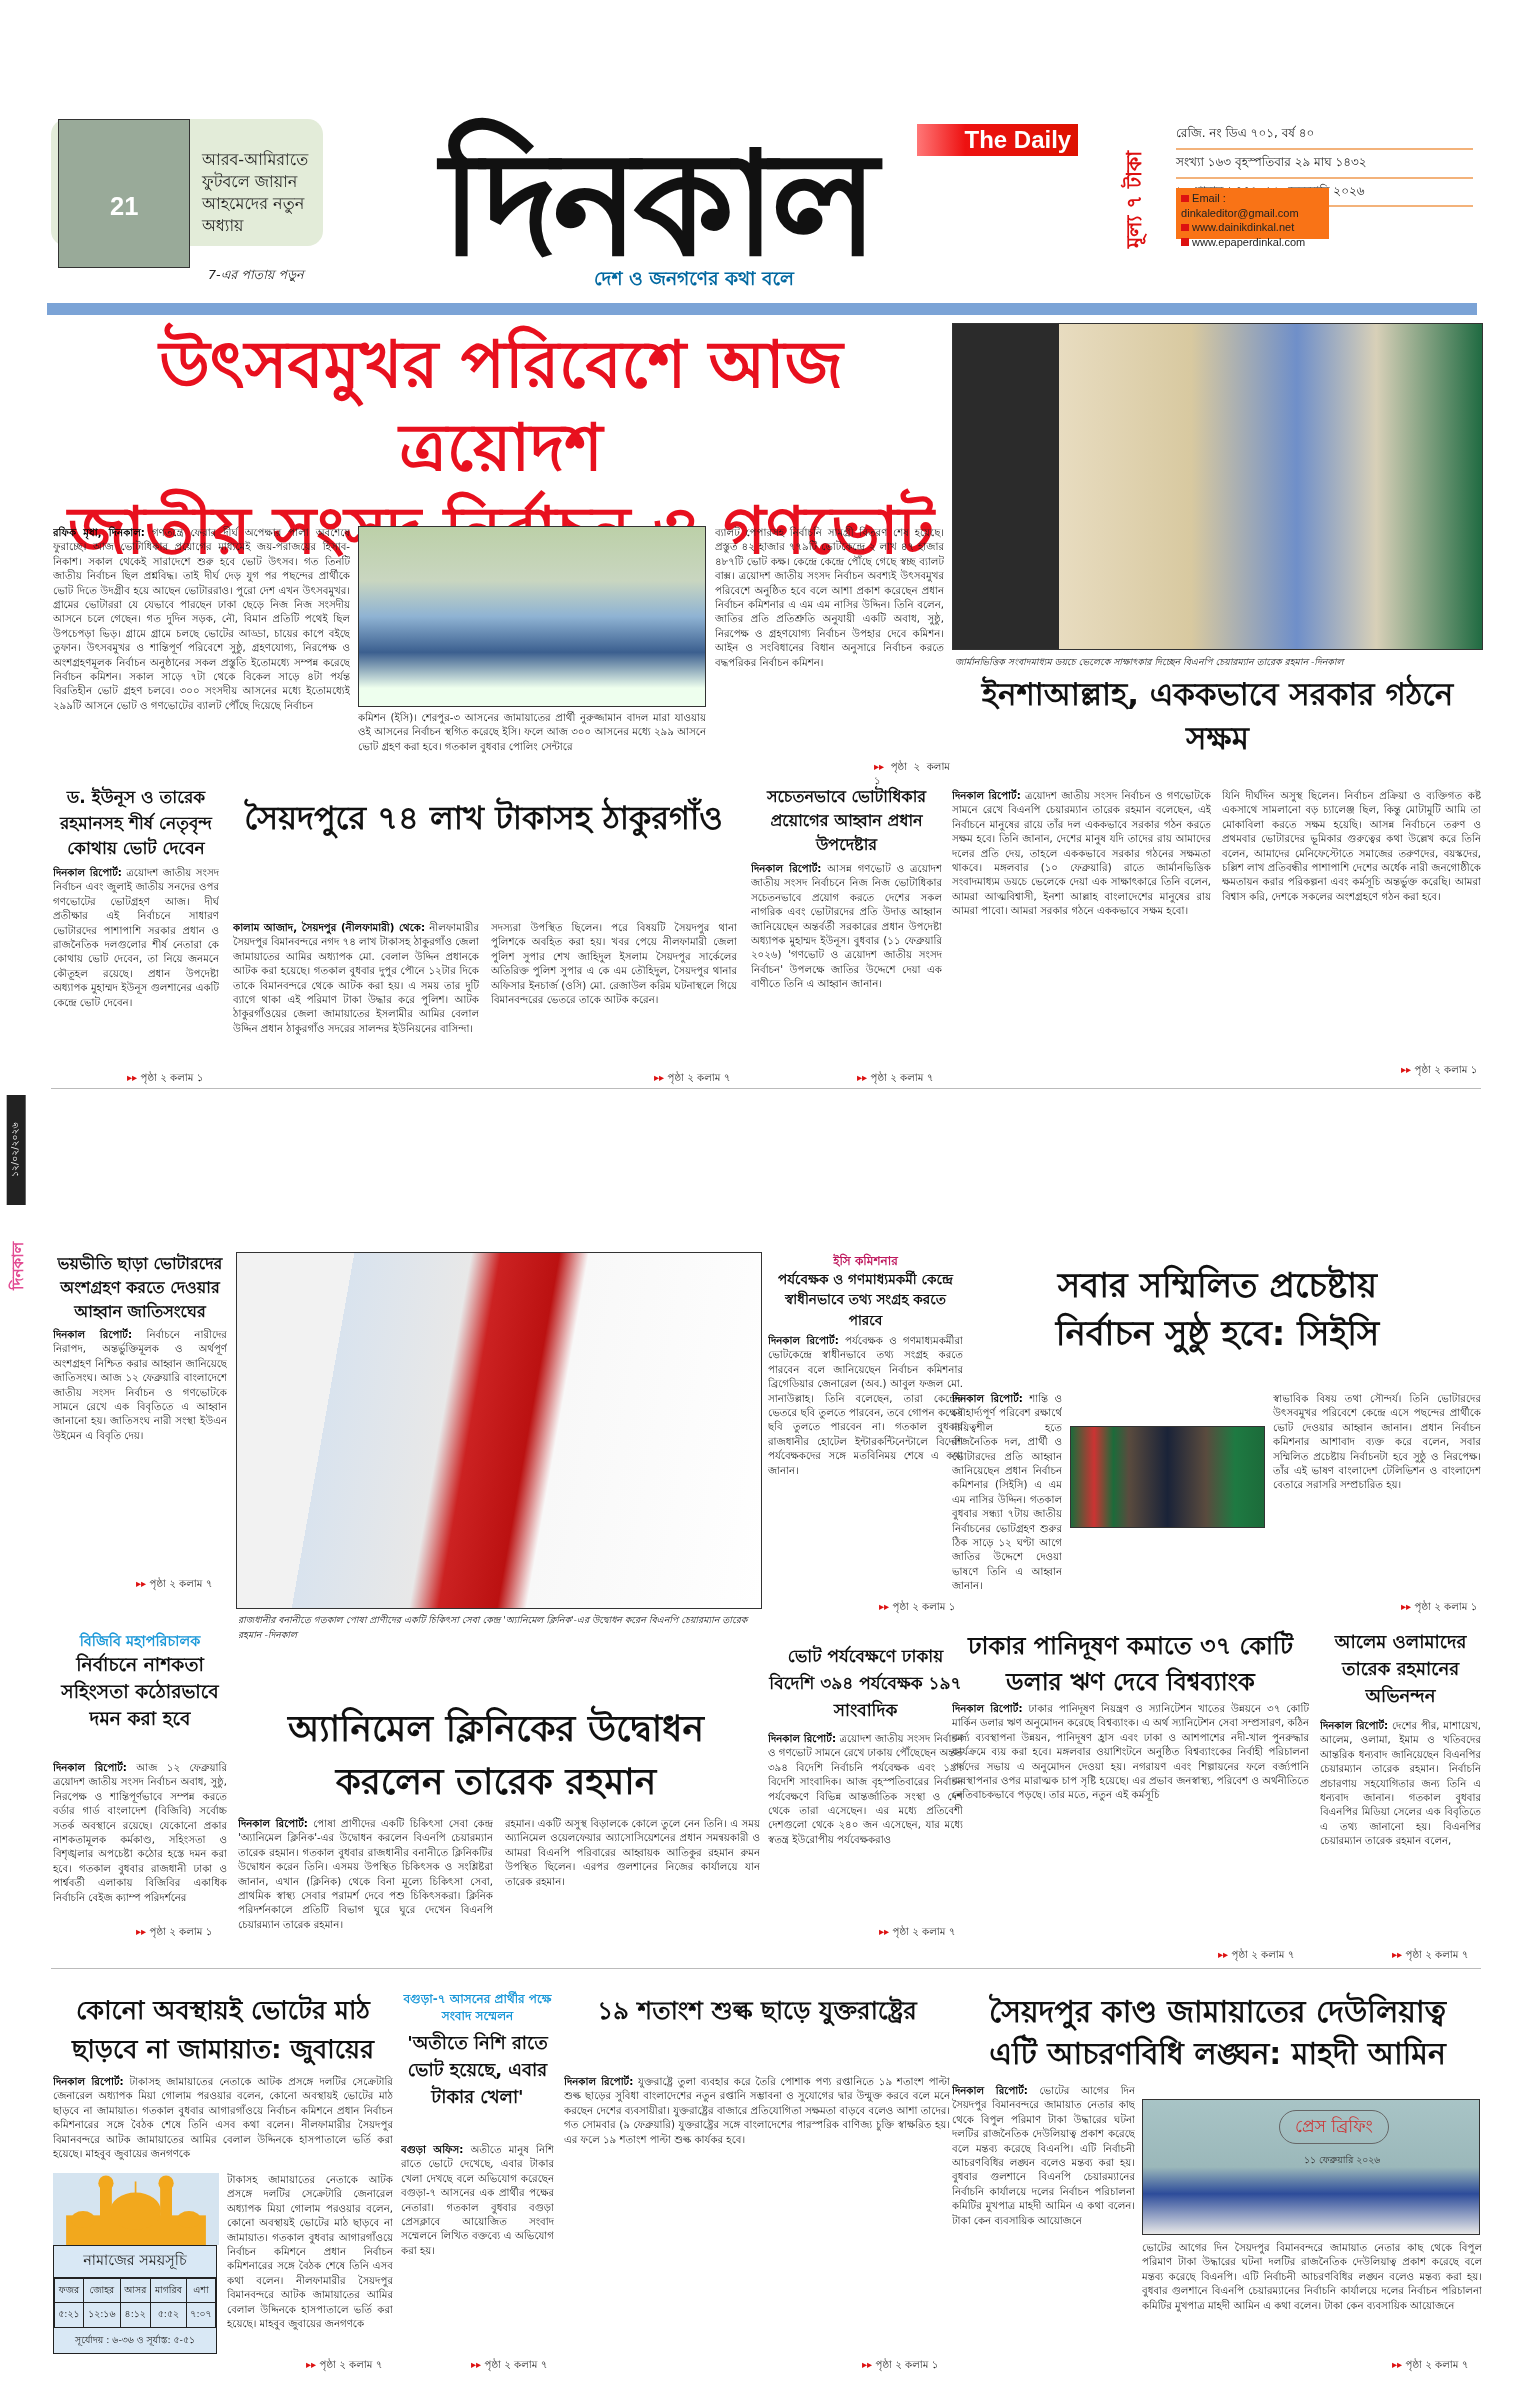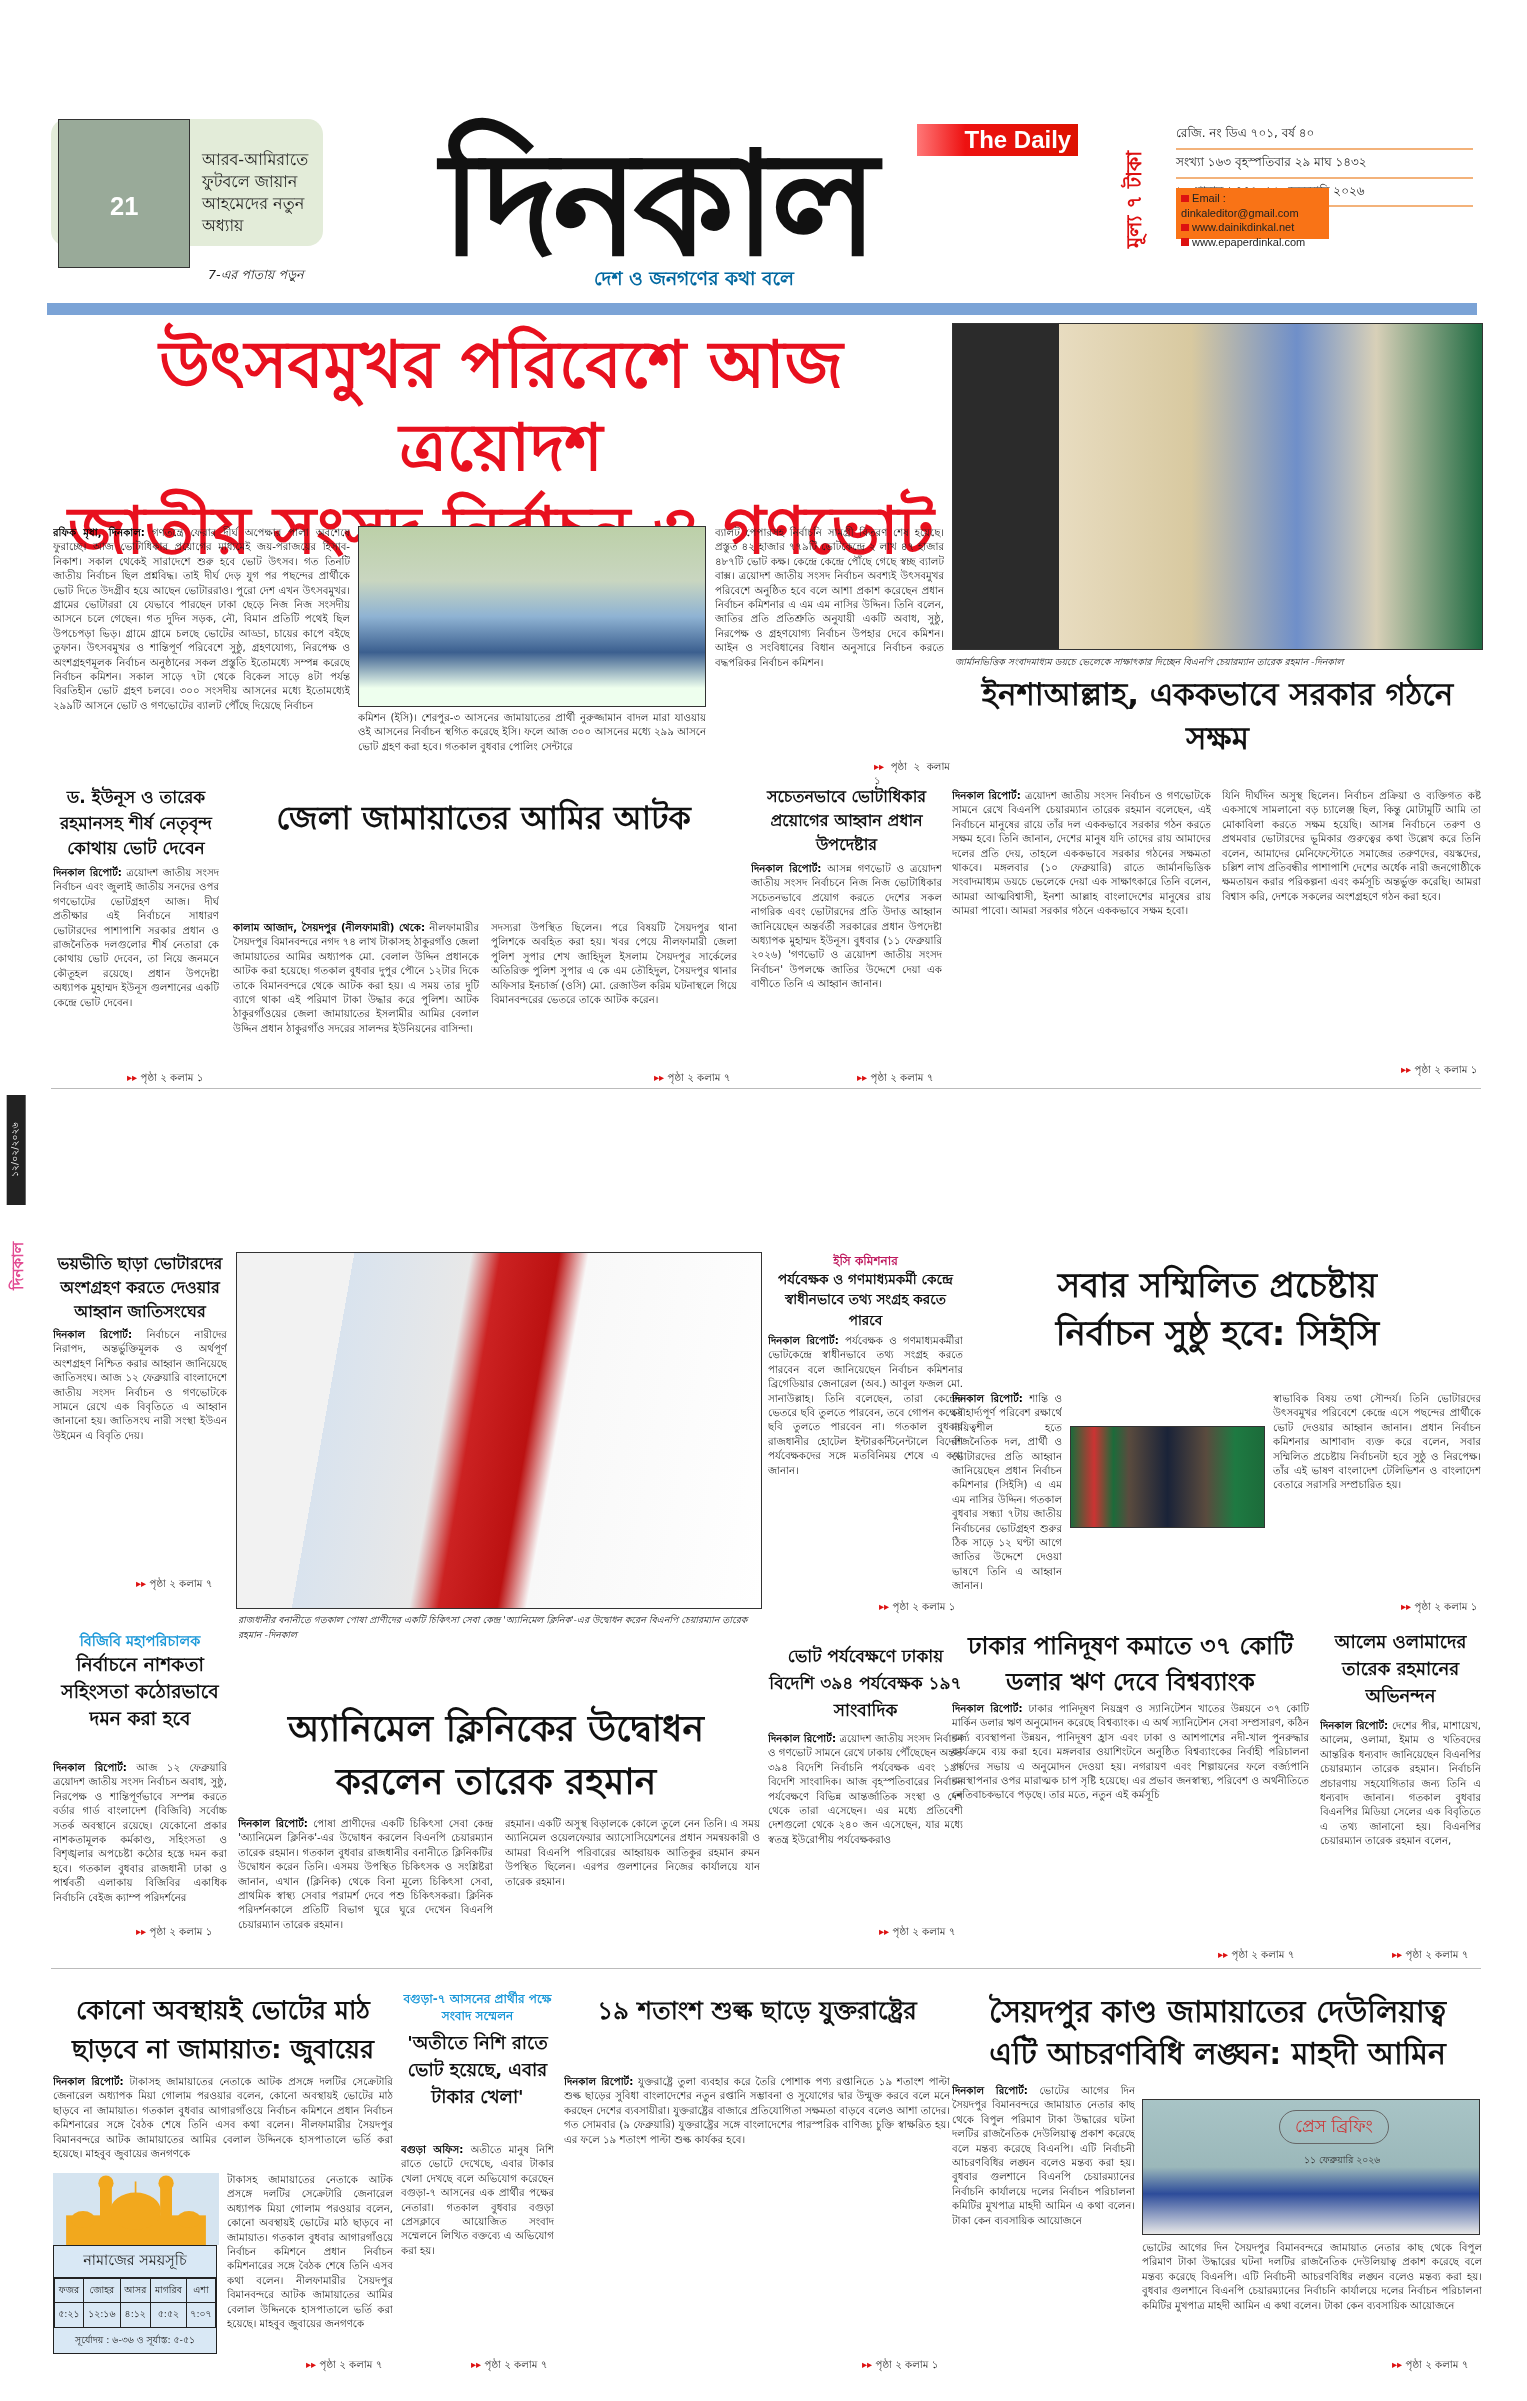--- a/index.html
+++ b/index.html
@@ -88,21 +88,21 @@
 </div>
 <div class="abs text-col" style="left:952px;top:789px;width:259px;height:289px;overflow:hidden"><b>দিনকাল রিপোর্ট:</b> <span>ত্রয়োদশ জাতীয় সংসদ নির্বাচন ও গণভোটকে সামনে রেখে বিএনপি চেয়ারম্যান তারেক রহমান বলেছেন, এই নির্বাচনে মানুষের রায়ে তাঁর দল এককভাবে সরকার গঠন করতে সক্ষম হবে। তিনি জানান, দেশের মানুষ যদি তাদের রায় আমাদের দলের প্রতি দেয়, তাহলে এককভাবে সরকার গঠনের সক্ষমতা থাকবে। মঙ্গলবার (১০ ফেব্রুয়ারি) রাতে জার্মানভিত্তিক সংবাদমাধ্যম ডয়চে ভেলেকে দেয়া এক সাক্ষাৎকারে তিনি বলেন, আমরা আত্মবিশ্বাসী, ইনশা আল্লাহ বাংলাদেশের মানুষের রায় আমরা পাবো। আমরা সরকার গঠনে এককভাবে সক্ষম হবো।</span></div>
 <div class="abs text-col" style="left:1222px;top:789px;width:259px;height:272px;overflow:hidden">যিনি দীর্ঘদিন অসুস্থ ছিলেন। নির্বাচন প্রক্রিয়া ও ব্যক্তিগত কষ্ট একসাথে সামলানো বড় চ্যালেঞ্জ ছিল, কিন্তু মোটামুটি আমি তা মোকাবিলা করতে সক্ষম হয়েছি। আসন্ন নির্বাচনে তরুণ ও প্রথমবার ভোটারদের ভূমিকার গুরুত্বের কথা উল্লেখ করে তিনি বলেন, আমাদের মেনিফেস্টোতে সমাজের তরুণদের, বয়স্কদের, চল্লিশ লাখ প্রতিবন্ধীর পাশাপাশি দেশের অর্ধেক নারী জনগোষ্ঠীকে ক্ষমতায়ন করার পরিকল্পনা এবং কর্মসূচি অন্তর্ভুক্ত করেছি। আমরা বিশ্বাস করি, দেশকে সকলের অংশগ্রহণে গঠন করা হবে।</div>
 <div class="abs text-col" style="left:1401px;top:1063px;width:81px"><span class="jump">▸▸</span> <span>পৃষ্ঠা ২ কলাম ১</span></div>
 
 <div class="abs sub-head" style="left:53px;top:785px;width:166px;font-size:17px;line-height:25.5px">ড. ইউনূস ও তারেক রহমানসহ শীর্ষ নেতৃবৃন্দ কোথায় ভোট দেবেন</div>
 <div class="abs text-col" style="left:53px;top:866px;width:166px;height:204px;overflow:hidden"><b>দিনকাল রিপোর্ট:</b> <span>ত্রয়োদশ জাতীয় সংসদ নির্বাচন এবং জুলাই জাতীয় সনদের ওপর গণভোটের ভোটগ্রহণ আজ। দীর্ঘ প্রতীক্ষার এই নির্বাচনে সাধারণ ভোটারদের পাশাপাশি সরকার প্রধান ও রাজনৈতিক দলগুলোর শীর্ষ নেতারা কে কোথায় ভোট দেবেন, তা নিয়ে জনমনে কৌতূহল রয়েছে। প্রধান উপদেষ্টা অধ্যাপক মুহাম্মদ ইউনূস গুলশানের একটি কেন্দ্রে ভোট দেবেন।</span></div>
 <div class="abs text-col" style="left:127px;top:1071px;width:93px"><span class="jump">▸▸</span> <span>পৃষ্ঠা ২ কলাম ১</span></div>
 
 <div class="abs sub-head" style="left:229px;top:794px;width:509px;font-size:32px;line-height:49px">
-    <div>জেলা জামায়াতের আমির আটক</div>
+  <div>সৈয়দপুরে ৭৪ লাখ টাকাসহ ঠাকুরগাঁও</div>
 </div>
 <div class="abs text-col" style="left:233px;top:921px;width:246px;height:149px;overflow:hidden"><b>কালাম আজাদ, সৈয়দপুর (নীলফামারী) থেকে:</b> <span>নীলফামারীর সৈয়দপুর বিমানবন্দরে নগদ ৭৪ লাখ টাকাসহ ঠাকুরগাঁও জেলা জামায়াতের আমির অধ্যাপক মো. বেলাল উদ্দিন প্রধানকে আটক করা হয়েছে। গতকাল বুধবার দুপুর পৌনে ১২টার দিকে তাকে বিমানবন্দরে থেকে আটক করা হয়। এ সময় তার দুটি ব্যাগে থাকা এই পরিমাণ টাকা উদ্ধার করে পুলিশ। আটক ঠাকুরগাঁওয়ের জেলা জামায়াতের ইসলামীর আমির বেলাল উদ্দিন প্রধান ঠাকুরগাঁও সদরের সালন্দর ইউনিয়নের বাসিন্দা।</span></div>
 <div class="abs text-col" style="left:491px;top:921px;width:246px;height:149px;overflow:hidden">সদস্যরা উপস্থিত ছিলেন। পরে বিষয়টি সৈয়দপুর থানা পুলিশকে অবহিত করা হয়। খবর পেয়ে নীলফামারী জেলা পুলিশ সুপার শেখ জাহিদুল ইসলাম সৈয়দপুর সার্কেলের অতিরিক্ত পুলিশ সুপার এ কে এম তৌহিদুল, সৈয়দপুর থানার অফিসার ইনচার্জ (ওসি) মো. রেজাউল করিম ঘটনাস্থলে গিয়ে বিমানবন্দরের ভেতরে তাকে আটক করেন।</div>
 <div class="abs text-col" style="left:654px;top:1071px;width:85px"><span class="jump">▸▸</span> <span>পৃষ্ঠা ২ কলাম ৭</span></div>
 
 <div class="abs sub-head" style="left:751px;top:785px;width:191px;font-size:16px;line-height:24px">সচেতনভাবে ভোটাধিকার প্রয়োগের আহ্বান প্রধান উপদেষ্টার</div>
 <div class="abs text-col" style="left:751px;top:862px;width:191px;height:208px;overflow:hidden"><b>দিনকাল রিপোর্ট:</b> <span>আসন্ন গণভোট ও ত্রয়োদশ জাতীয় সংসদ নির্বাচনে নিজ নিজ ভোটাধিকার সচেতনভাবে প্রয়োগ করতে দেশের সকল নাগরিক এবং ভোটারদের প্রতি উদাত্ত আহ্বান জানিয়েছেন অন্তর্বর্তী সরকারের প্রধান উপদেষ্টা অধ্যাপক মুহাম্মদ ইউনূস। বুধবার (১১ ফেব্রুয়ারি ২০২৬) 'গণভোট ও ত্রয়োদশ জাতীয় সংসদ নির্বাচন' উপলক্ষে জাতির উদ্দেশে দেয়া এক বাণীতে তিনি এ আহ্বান জানান।</span></div>
 <div class="abs text-col" style="left:857px;top:1071px;width:85px"><span class="jump">▸▸</span> <span>পৃষ্ঠা ২ কলাম ৭</span></div>
 
 <div class="abs hr" style="left:51px;top:1088px;width:1430px"></div>

